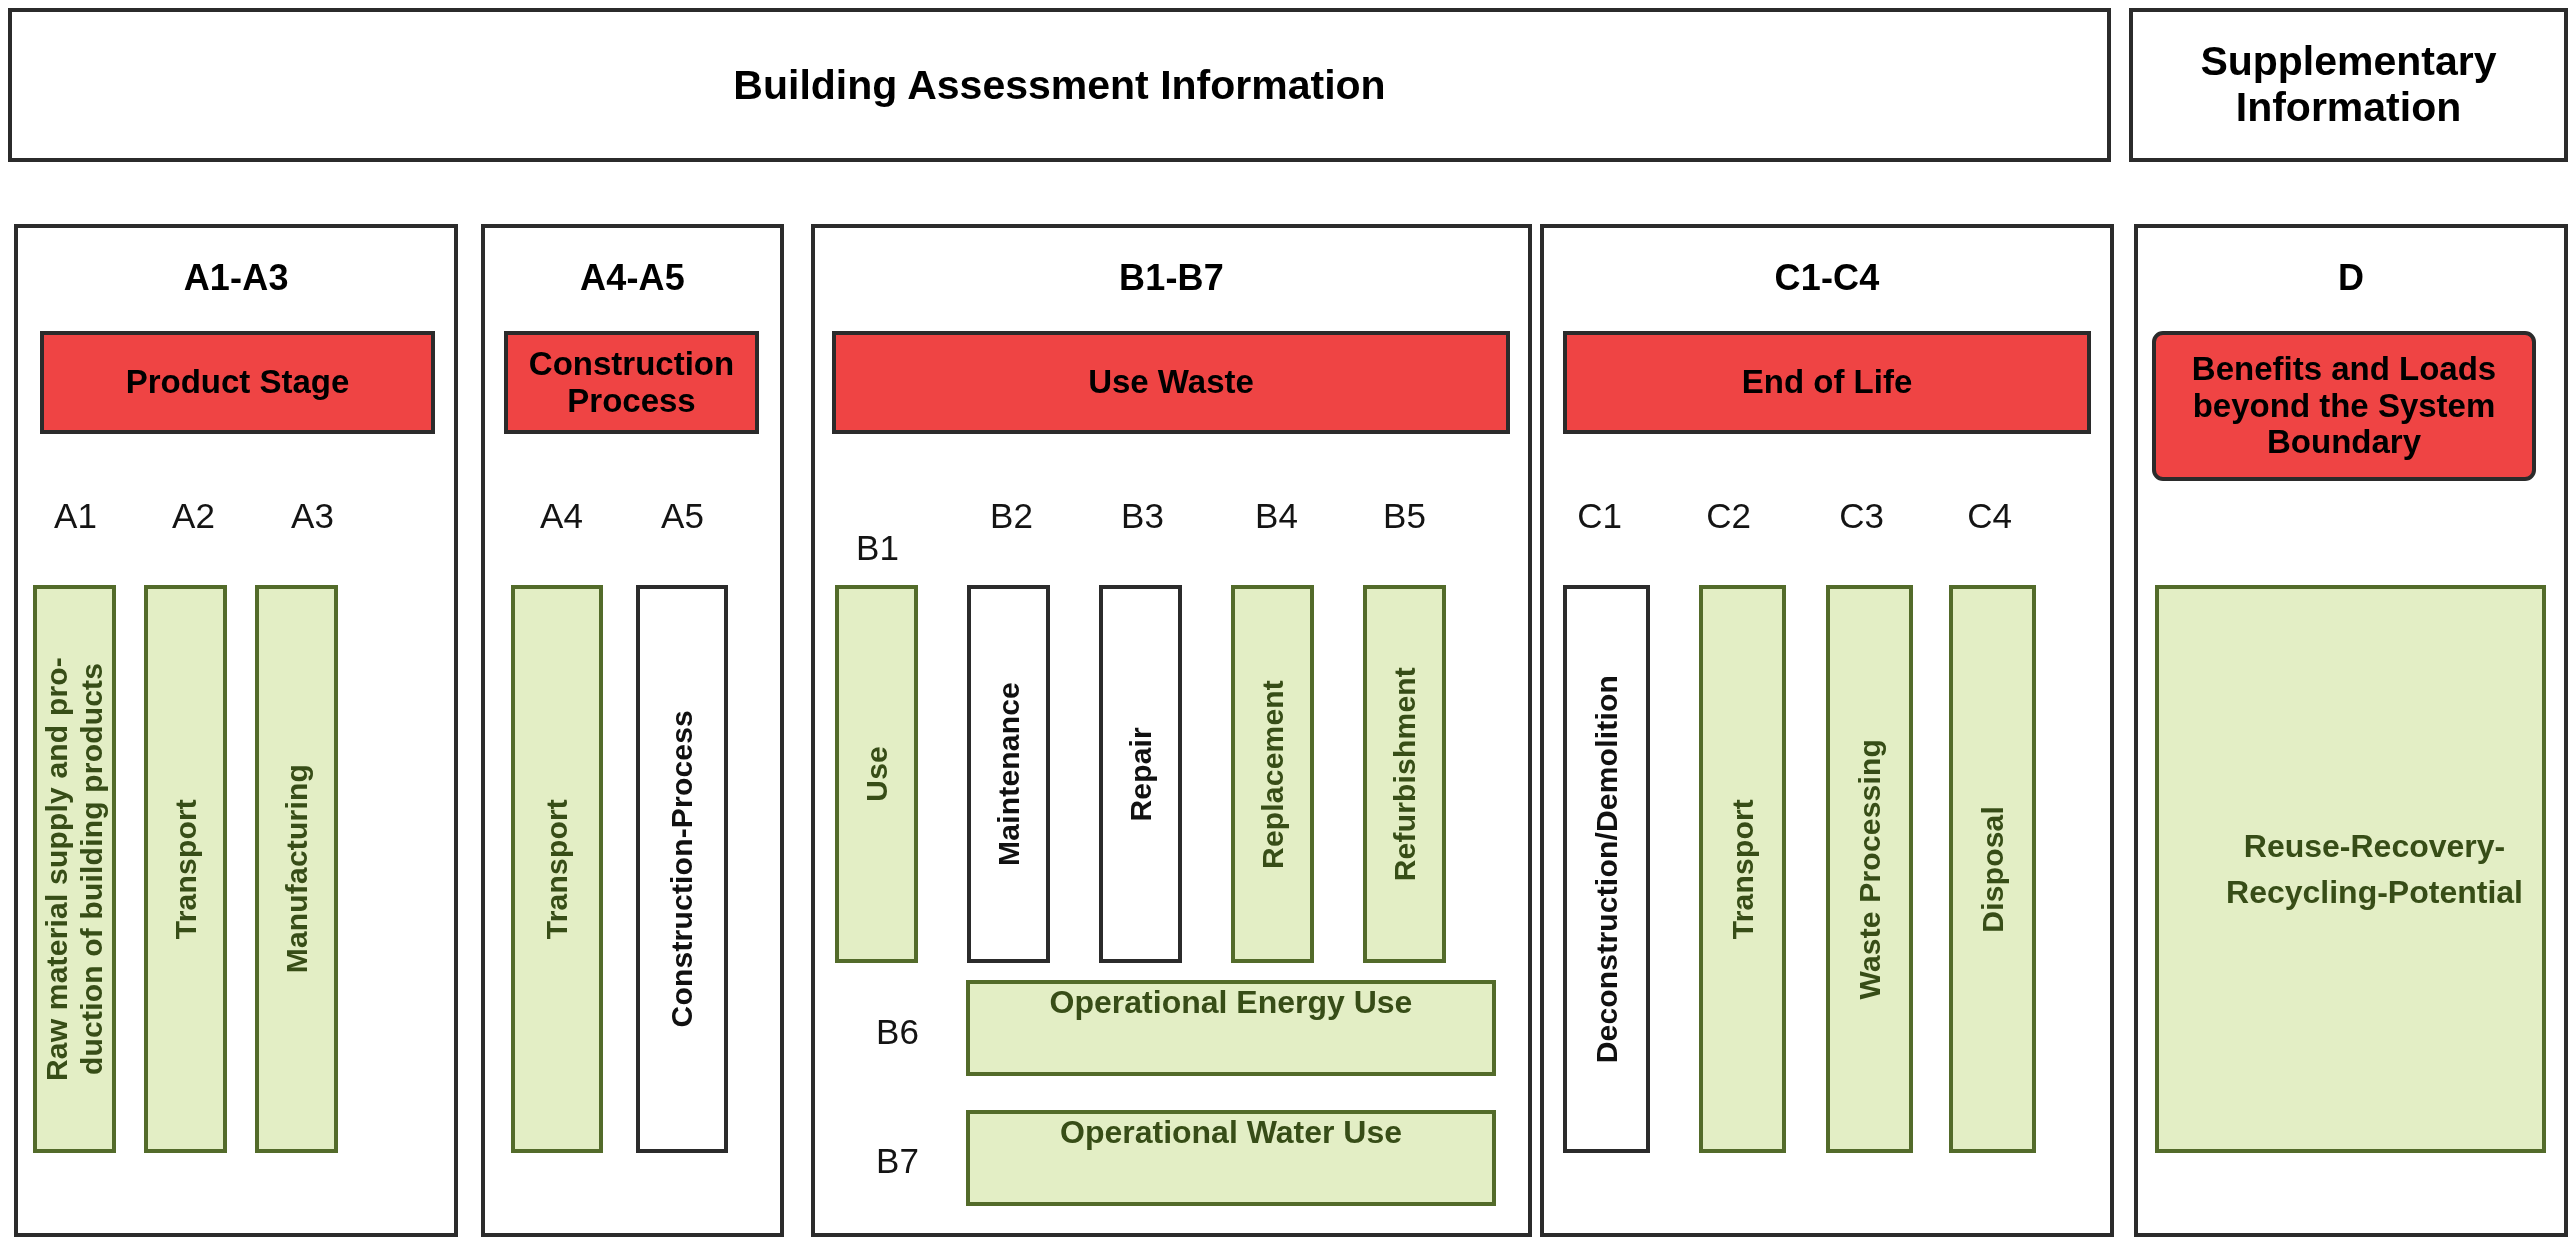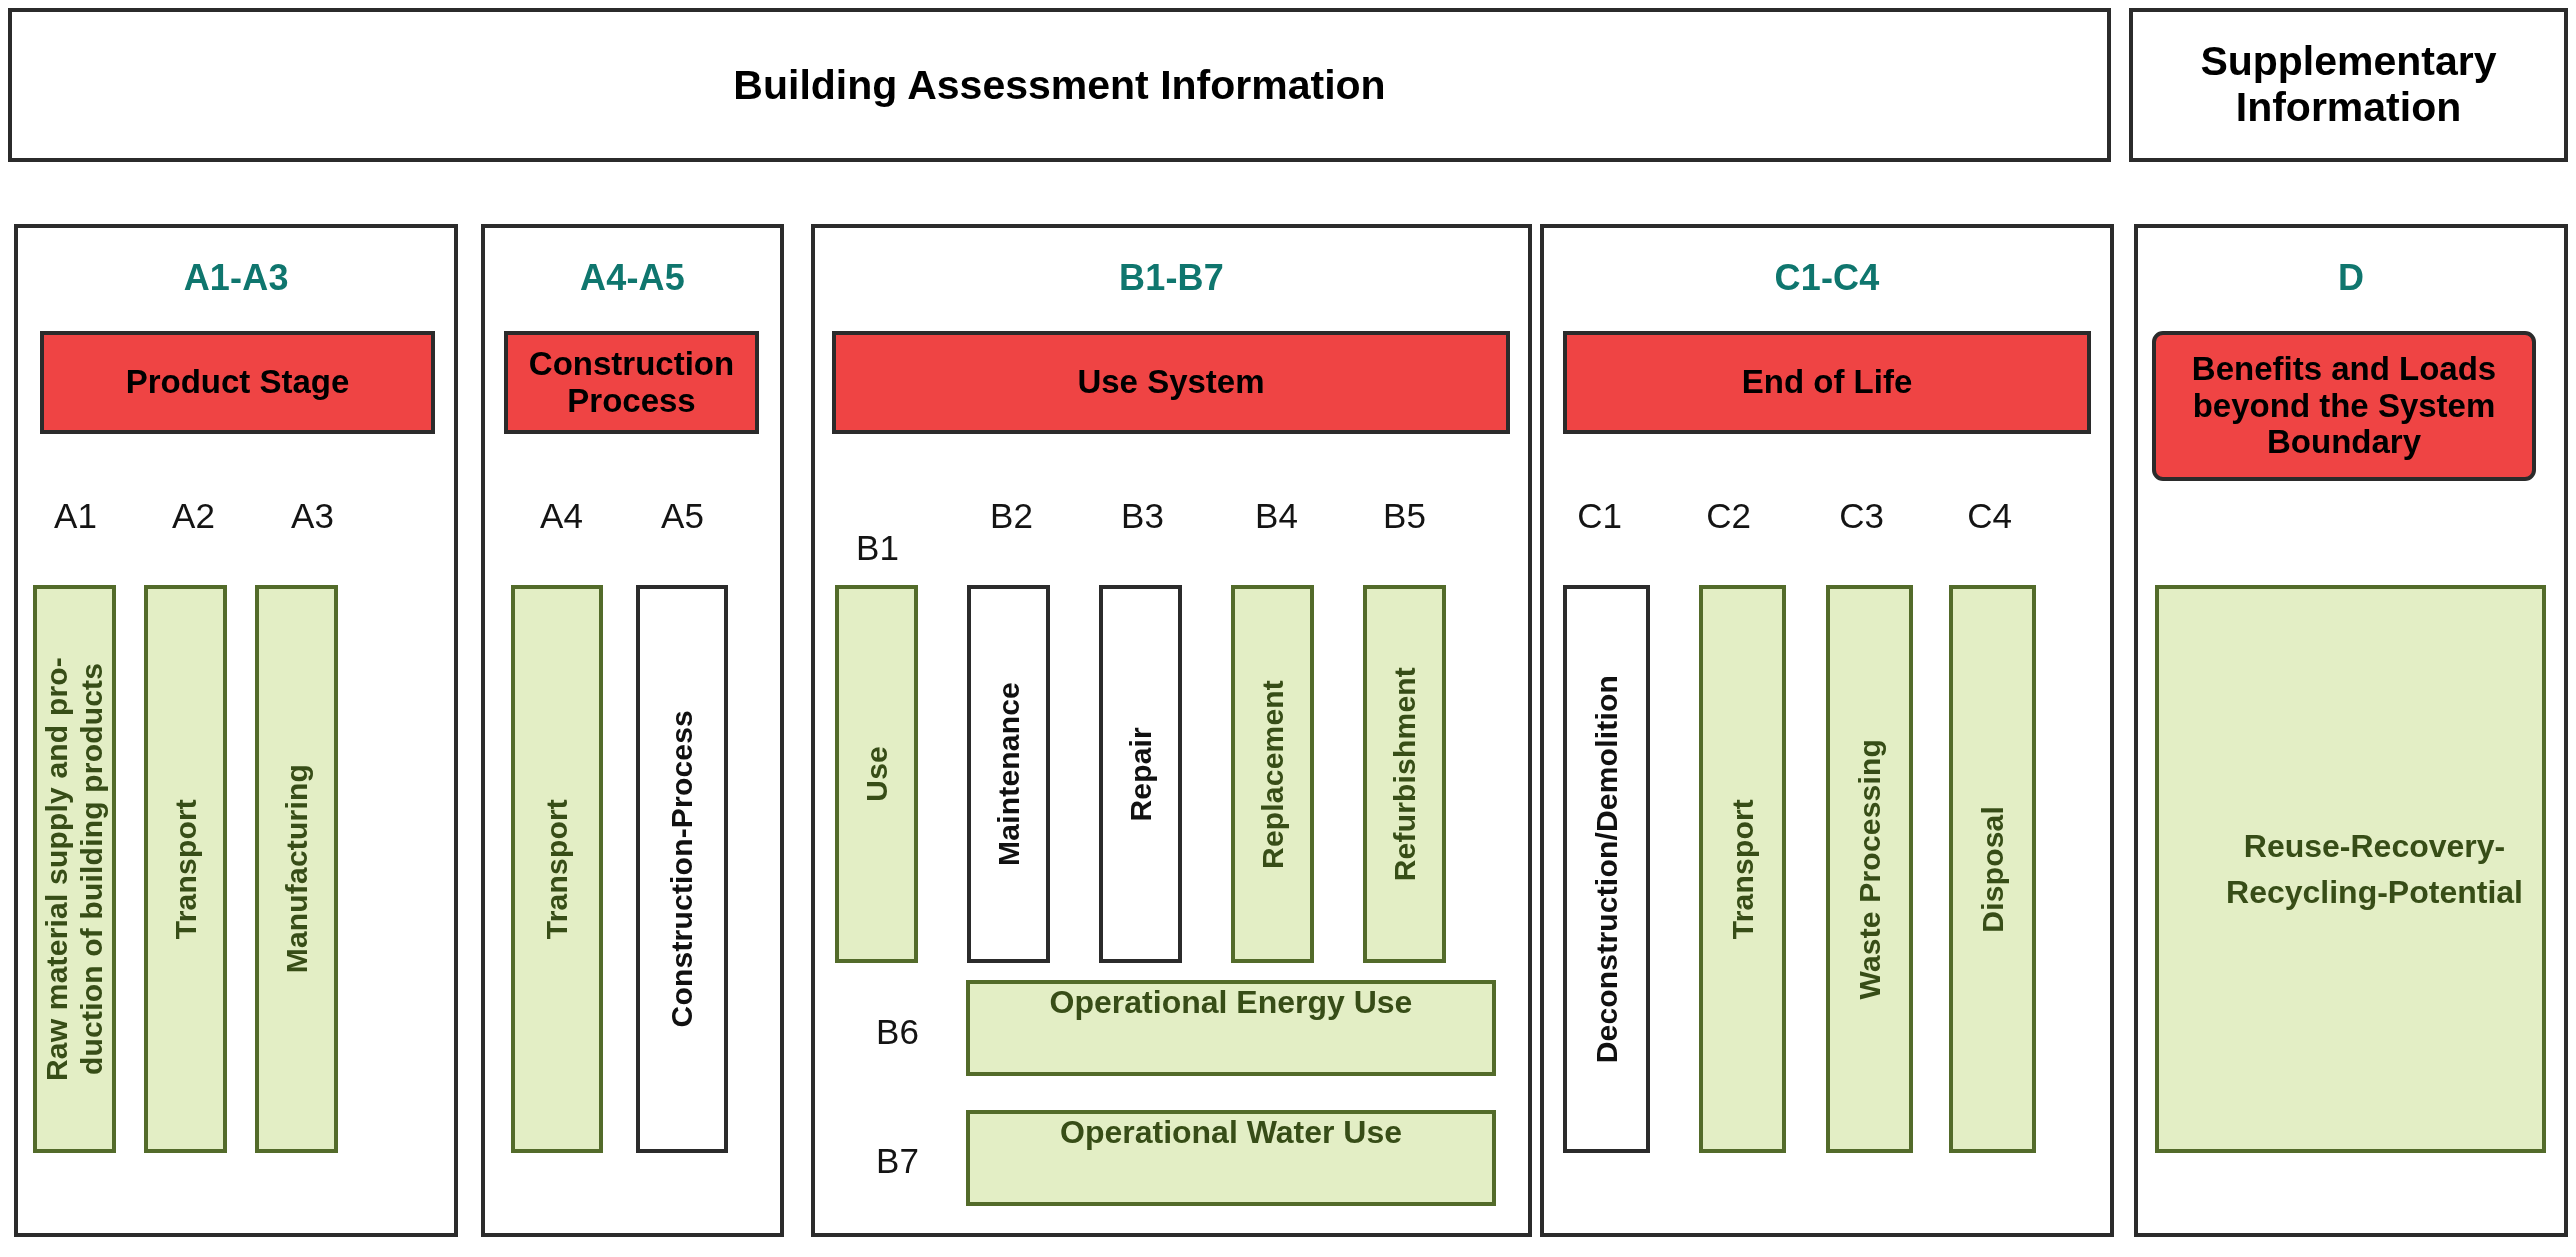--- a/index.html
+++ b/index.html
@@ -33,21 +33,21 @@
     justify-content:center;
     text-align:center;
     line-height:1.12;
   }
   .section-code{
     position:absolute;
     text-align:center;
     font-weight:bold;
     font-size:36px;
     letter-spacing:0.2px;
-    color:#0f766e;
+    color:#000000;
   }
   .col-code{
     position:absolute;
     text-align:center;
     font-size:35px;
     color:#141414;
   }
 
   
   .bar{
@@ -174,21 +174,21 @@
   </div>
   <div class="bar white" style="left:636px;top:585px;width:92px;height:568px;">
     <span class="vtext">Construction-Process</span>
   </div>
 
   <div class="outer" style="left:811px;top:224px;width:721px;height:1013px;"></div>
 
   <div class="section-code" style="left:811px;top:257px;width:721px;">B1-B7</div>
 
   <div class="subtitle" style="left:832px;top:331px;width:678px;height:103px;">
-    <span class="t-mid-b">Use System</span>
+    <span class="t-mid-b">Use Waste</span>
   </div>
 
   <div class="col-code" style="left:834px;top:496px;width:87px;margin-top:32px;">B1</div>
   <div class="col-code" style="left:968px;top:496px;width:87px;">B2</div>
   <div class="col-code" style="left:1099px;top:496px;width:87px;">B3</div>
   <div class="col-code" style="left:1233px;top:496px;width:87px;">B4</div>
   <div class="col-code" style="left:1361px;top:496px;width:87px;">B5</div>
 
   <div class="bar green" style="left:835px;top:585px;width:83px;height:378px;">
     <span class="vtext">Use</span>

